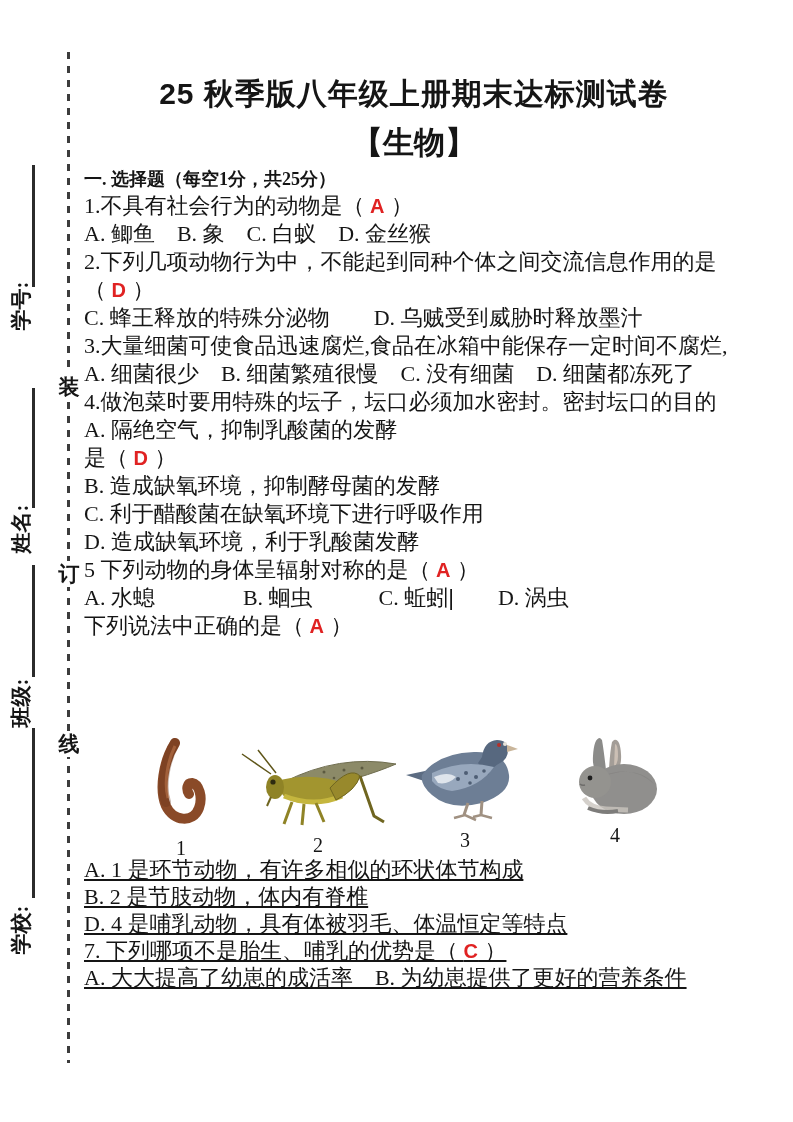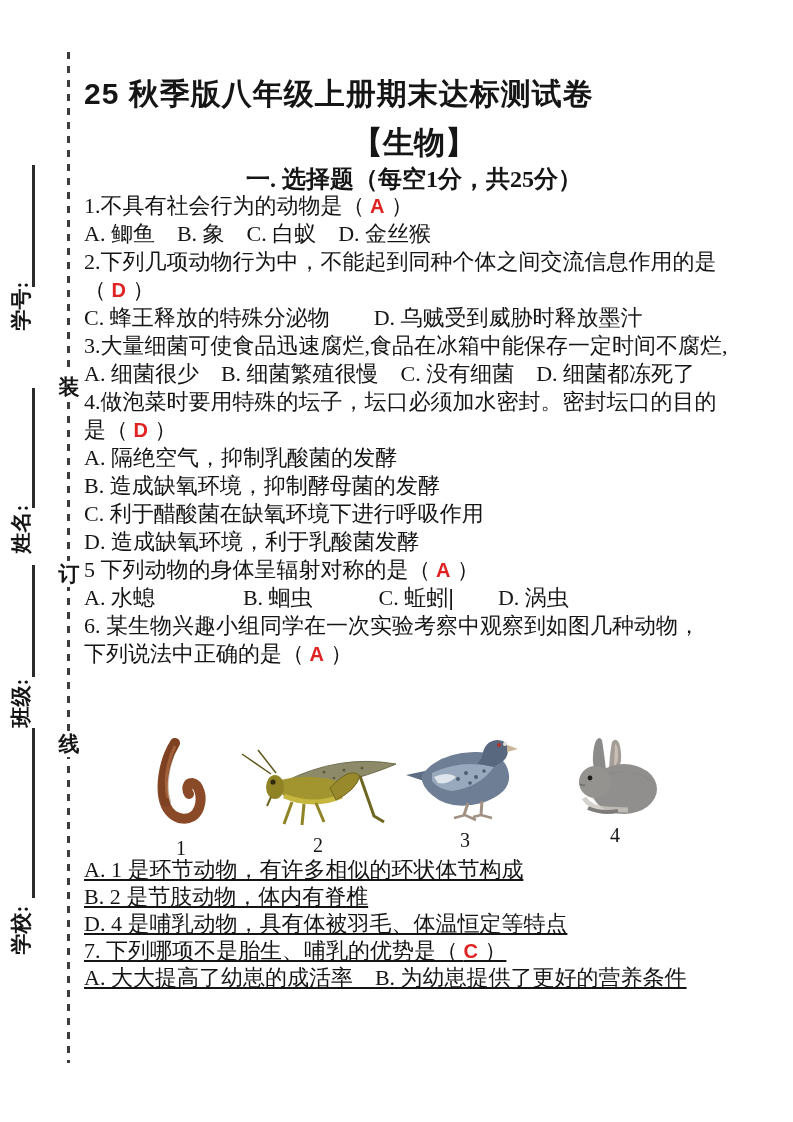--- a/index.html
+++ b/index.html
@@ -27,32 +27,32 @@
   .l4 { top:728px; height:170px; }
   .mlabel {
     position:absolute; left:-13px; width:68px; text-align:center;
     font-size:21px; font-weight:bold; line-height:28px;
     transform:rotate(-90deg);
   }
   .ml1 { top:292px; } .ml2 { top:515px; } .ml3 { top:689px; } .ml4 { top:916px; }
 
   
   .title {
-    position:absolute; left:84px; top:74px; width:660px; margin:0; 
+    position:absolute; left:84px; top:74px; width:660px; margin:0; text-align:center;
     font-family:"Liberation Sans","DejaVu Sans",sans-serif;
     font-size:30px; font-weight:bold; line-height:40px; letter-spacing:1px;
   }
   .subject {
     position:absolute; left:84px; top:122px; width:660px; margin:0; text-align:center;
     font-family:"Liberation Sans","DejaVu Sans",sans-serif;
     font-size:31px; font-weight:bold; line-height:42px;
   }
   .section {
     position:absolute; left:84px; top:165px; width:660px;
-    font-size:24px; font-weight:bold; line-height:28px; white-space:pre;text-align:center;
+    font-size:18px; font-weight:bold; line-height:28px; white-space:pre;
   }
 
   
   .textblock { position:absolute; left:84px; width:668px; font-size:22px; }
   .part1 { top:192px; }
   .part2 { top:856px;text-decoration:underline; }
   .part1 .line { height:28px; line-height:28px; white-space:pre; }
   .part2 .line { height:27px; line-height:27px; white-space:pre; }
   .ans {
     color:var(--ans,#e02222);
@@ -99,28 +99,27 @@
 
   <div id="part1" class="textblock part1">
       <div class="line"><span>1.不具有社会行为的动物是（ </span><span class="ans">A</span><span> ）</span></div>
       <div class="line"><span>A. 鲫鱼　B. 象　C. 白蚁　D. 金丝猴</span></div>
       <div class="line"><span>2.下列几项动物行为中，不能起到同种个体之间交流信息作用的是</span></div>
       <div class="line"><span>（ </span><span class="ans">D</span><span> ）</span></div>
       <div class="line"><span>C. 蜂王释放的特殊分泌物　　D. 乌贼受到威胁时释放墨汁</span></div>
       <div class="line"><span>3.大量细菌可使食品迅速腐烂,食品在冰箱中能保存一定时间不腐烂,</span></div>
       <div class="line"><span>A. 细菌很少　B. 细菌繁殖很慢　C. 没有细菌　D. 细菌都冻死了</span></div>
       <div class="line"><span>4.做泡菜时要用特殊的坛子，坛口必须加水密封。密封坛口的目的</span></div>
+      <div class="line"><span>A. 隔绝空气，抑制乳酸菌的发酵</span></div>
       <div class="line"><span>是（ </span><span class="ans">D</span><span> ）</span></div>
-      <div class="line"><span>A. 隔绝空气，抑制乳酸菌的发酵</span></div>
       <div class="line"><span>B. 造成缺氧环境，抑制酵母菌的发酵</span></div>
       <div class="line"><span>C. 利于醋酸菌在缺氧环境下进行呼吸作用</span></div>
       <div class="line"><span>D. 造成缺氧环境，利于乳酸菌发酵</span></div>
       <div class="line"><span>5 下列动物的身体呈辐射对称的是（ </span><span class="ans">A</span><span> ）</span></div>
       <div class="line"><span>A. 水螅　　　　B. 蛔虫　　　C. 蚯蚓</span><span class="cursor">|</span><span>　　D. 涡虫</span></div>
-      <div class="line"><span>6. 某生物兴趣小组同学在一次实验考察中观察到如图几种动物，</span></div>
       <div class="line"><span>下列说法中正确的是（ </span><span class="ans">A</span><span> ）</span></div>
     </div>
 
   <div class="figure-row">
 
     <div class="fig fw">
       <svg width="66" height="92" viewBox="0 0 66 92">
         <path d="M27 7 C15 26 11 54 18 70 C25 85 45 88 51 72 C55 61 51 48 44 47 C39 47 38 53 41 58" fill="none" stroke="#8a4a28" stroke-width="10" stroke-linecap="round" stroke-linejoin="round"></path>
         <path d="M27 7 C16 26 13 52 18 66" fill="none" stroke="#66351a" stroke-width="10" stroke-linecap="round" opacity="0.35"></path>
         <path d="M27 10 C19 26 16 48 20 62" fill="none" stroke="#c07a4e" stroke-width="3" opacity="0.55"></path>

